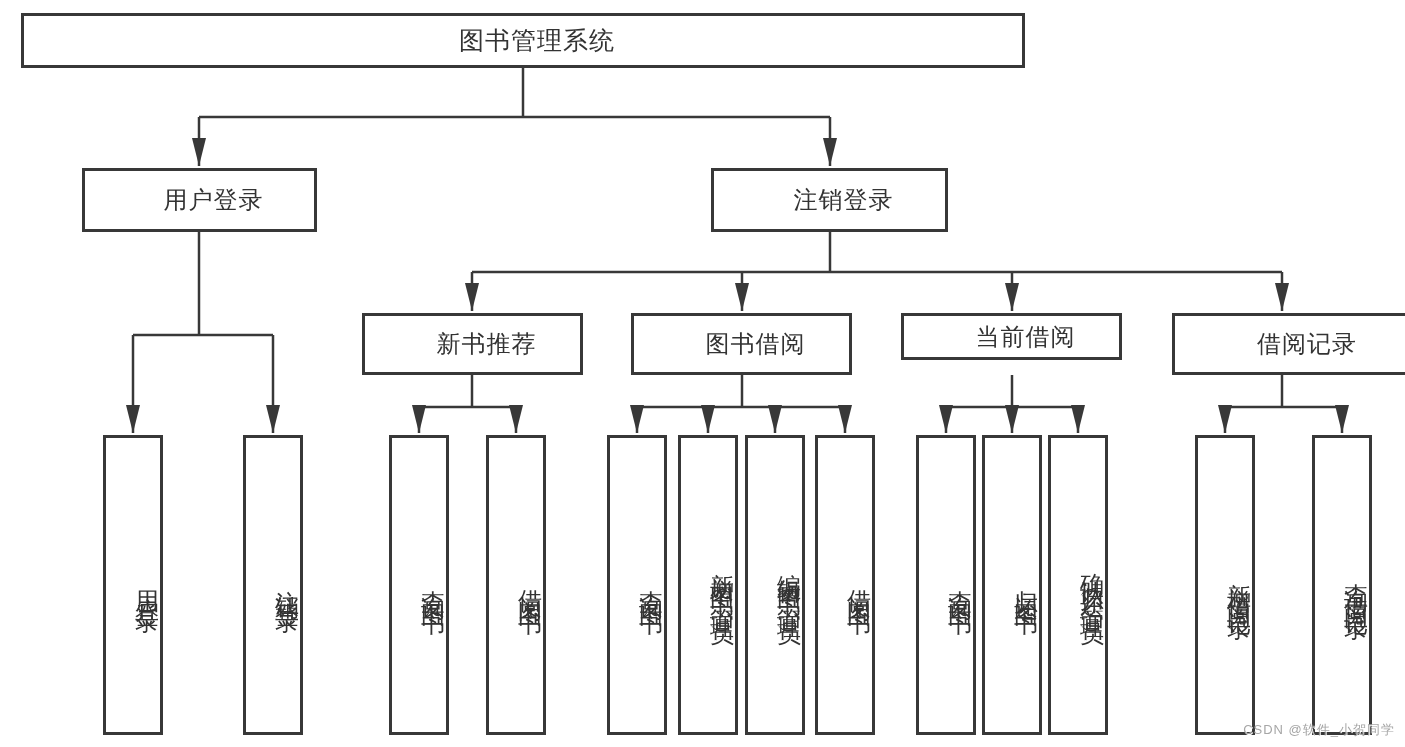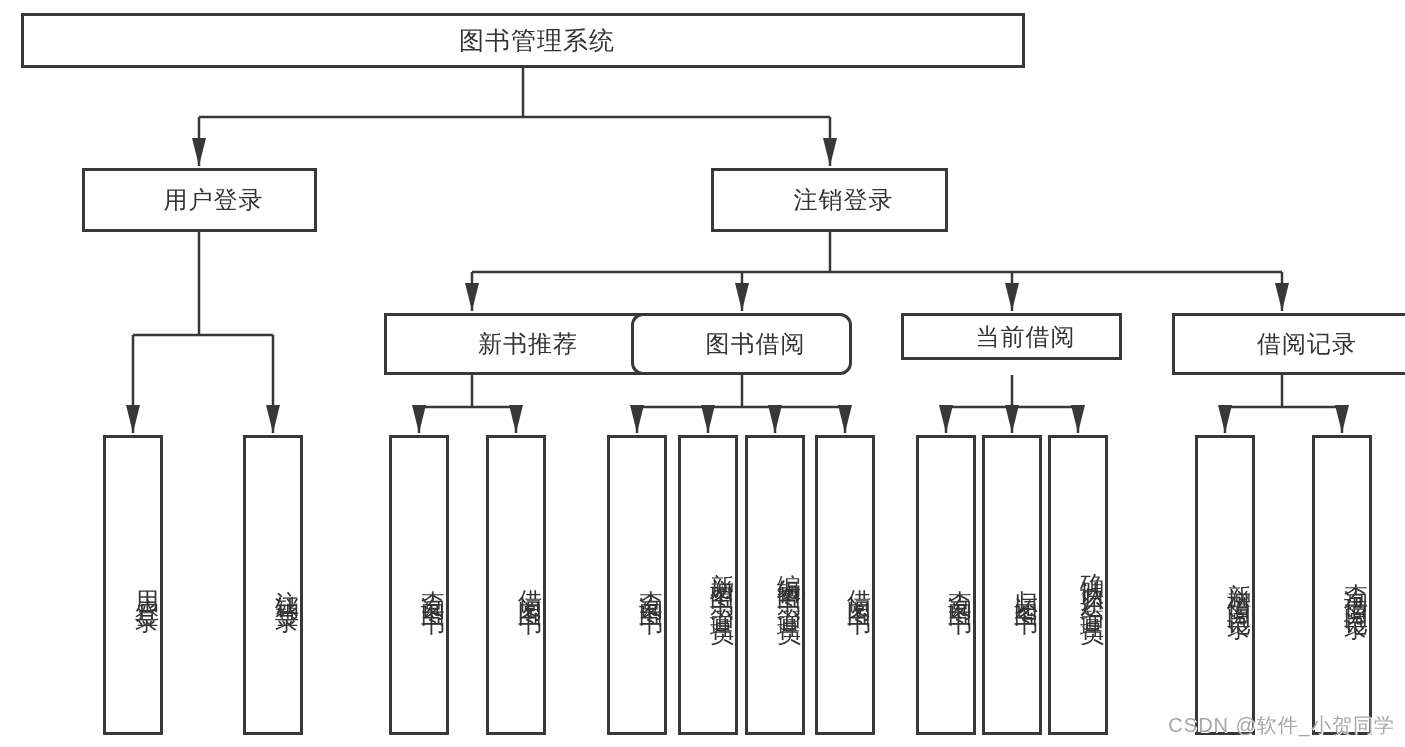--- a/index.html
+++ b/index.html
@@ -26,21 +26,21 @@
   .root{font-size:25px;}
   .leaf{
     font-size:24px;
     writing-mode:vertical-rl;
     letter-spacing:7px;
     line-height:1;
   }
   .watermark{
     position:absolute;
     right:10px;bottom:8px;
-    font-size:20px;
+    font-size:13px;
     color:#a6a6a6;
     text-shadow:1px 1px 0 #ffffff;
     letter-spacing:1px;
     z-index:3;
     white-space:nowrap;
   }
 </style>
 </head>
 <body>
 
@@ -94,22 +94,22 @@
       <line x1="1225" y1="407" x2="1225" y2="433" marker-end="url(#ah)"></line>
       <line x1="1342" y1="407" x2="1342" y2="433" marker-end="url(#ah)"></line>
     </g>
   </svg>
 
   <div class="node h-label root" style="left:21px;top:13px;width:1004px;height:55px;">图书管理系统</div>
 
   <div class="node h-label" style="left:82px;top:168px;width:235px;height:64px;">用户登录</div>
   <div class="node h-label" style="left:711px;top:168px;width:237px;height:64px;">注销登录</div>
 
-  <div class="node h-label" style="left:384px;top:313px;width:260px;height:62px;font-family:Liberation Mono, monospace;">新书推荐</div>
-  <div class="node h-label" style="left:631px;top:313px;width:221px;height:62px;border-radius:12px;">图书借阅</div>
+  <div class="node h-label" style="left:362px;top:313px;width:221px;height:62px;font-family:Liberation Mono, monospace;">新书推荐</div>
+  <div class="node h-label" style="left:631px;top:313px;width:221px;height:62px;">图书借阅</div>
   <div class="node h-label" style="left:901px;top:313px;width:221px;height:47px;">当前借阅</div>
   <div class="node h-label" style="left:1172px;top:313px;width:242px;height:62px;">借阅记录</div>
 
   <div class="node leaf" style="left:103px;top:435px;width:60px;height:300px;">用户登录</div>
   <div class="node leaf" style="left:243px;top:435px;width:60px;height:300px;">注销登录</div>
 
   <div class="node leaf" style="left:389px;top:435px;width:60px;height:300px;">查询图书</div>
   <div class="node leaf" style="left:486px;top:435px;width:60px;height:300px;">借阅图书</div>
 
   <div class="node leaf" style="left:607px;top:435px;width:60px;height:300px;">查询图书</div>

